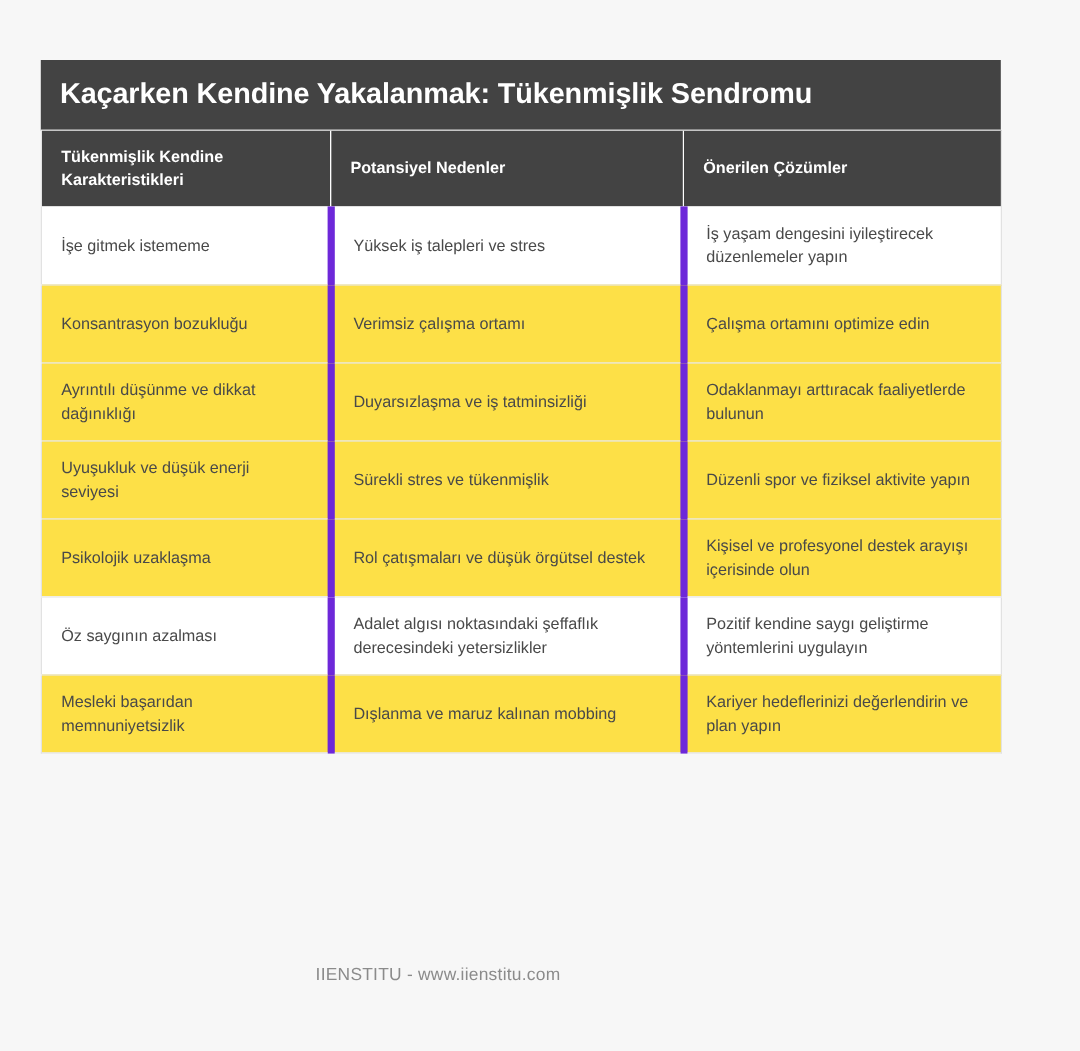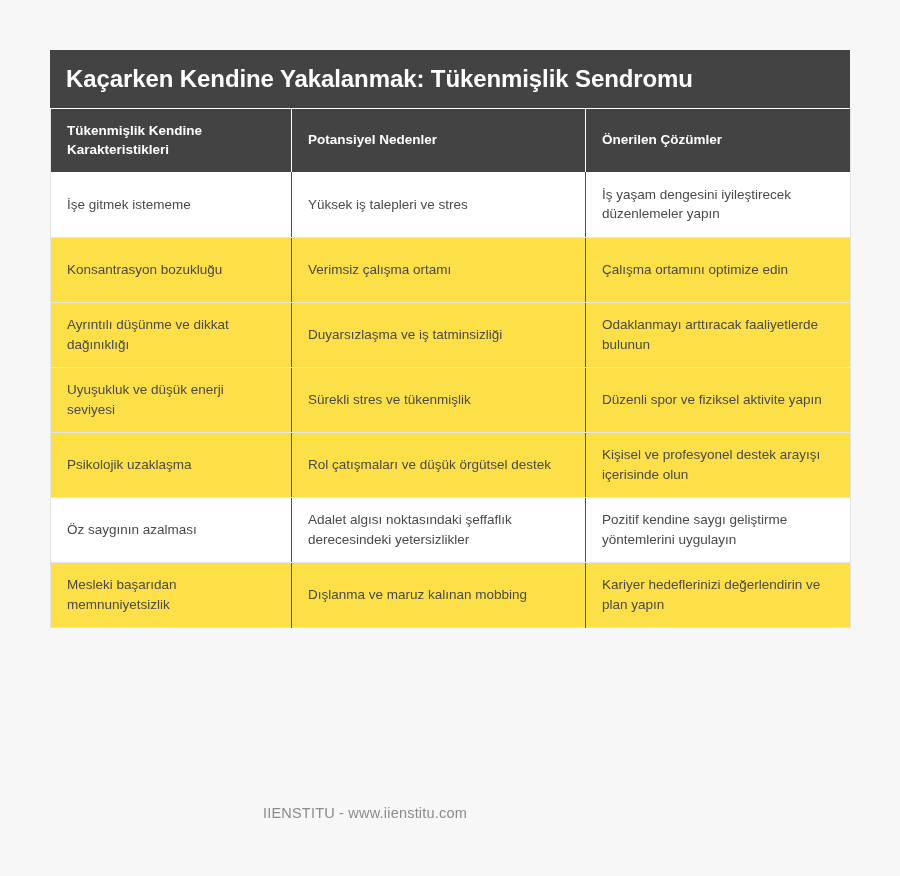--- a/index.html
+++ b/index.html
@@ -19,21 +19,21 @@
   .page {
     position: relative;
     width: 900px;
     height: 876px;
     box-sizing: border-box;
     background: #f7f7f7;
   }
 
   .infographic {
     position: absolute;
-    left: 50px;
+    left: 34px;
     top: 50px;
     width: 800px;
   }
 
   
   .title-bar {
     background: #434343;
     box-sizing: border-box;
     height: 59px;
     display: flex;
@@ -83,21 +83,21 @@
 
   tbody td {
     font-size: 13.5px;
     color: #494949;
     vertical-align: middle;
     text-align: left;
     padding: 10px 16px;
     height: 65px;
     box-sizing: border-box;
     line-height: 1.42;
-    border-right: 1px solid #6d28d9;
+    border-right: 6px solid #6d28d9;
     border-bottom: 1px solid #e6e6e6;
     background: #ffffff;
   }
   tbody td:last-child { border-right: none; }
   tbody tr:last-child td { border-bottom: none; }
 
   tbody tr.striped td { background: #fde047; }
 
   
   .footer {

